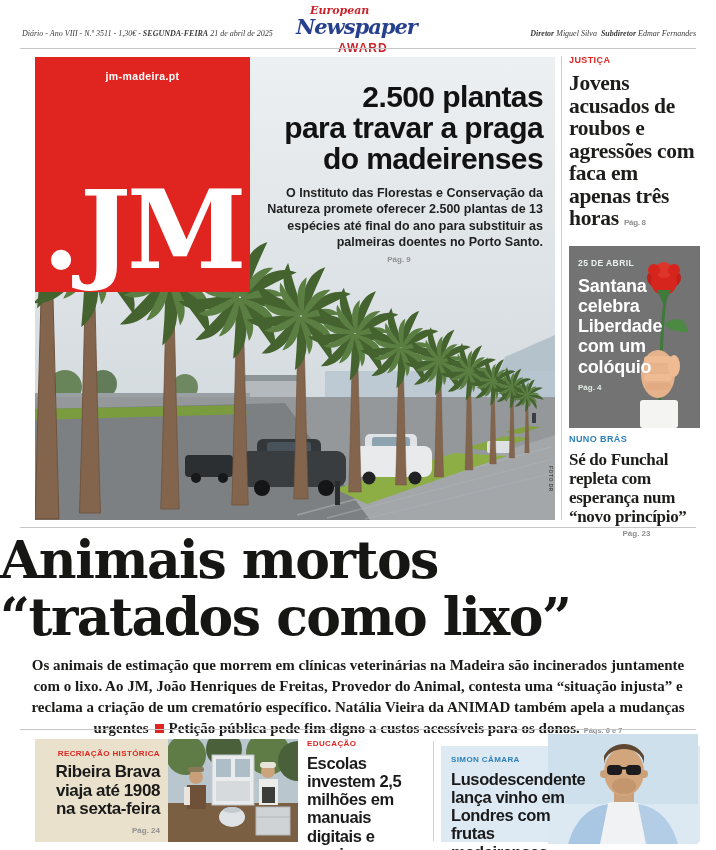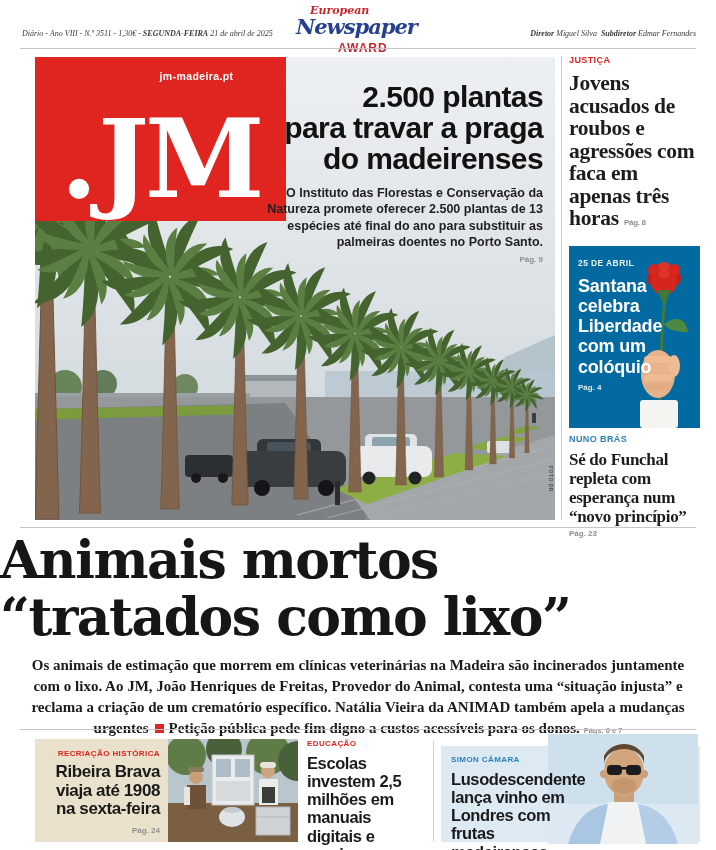--- a/index.html
+++ b/index.html
@@ -13,37 +13,37 @@
   .mast-right b{margin-right:2px;}
   .ena{position:absolute;left:296px;top:4px;width:178px;line-height:1;}
   .ena-l1{font:italic 700 11px "DejaVu Serif",serif;color:#c9252b;margin-left:14px;}
   .ena-l2{font:italic 700 21px "DejaVu Serif",serif;color:#27408e;margin-top:-3px;letter-spacing:-1px;}
   .ena-l3{font:700 12px "Liberation Sans",sans-serif;color:#c9252b;display:inline-block;margin-left:42px;letter-spacing:1px;}
   .ena-tag{font:700 5.5px "Liberation Sans",sans-serif;color:#27408e;display:inline-block;letter-spacing:.3px;}
   
   .photo{position:absolute;left:35px;top:57px;width:520px;height:463px;overflow:hidden;}
   .photo svg{display:block;}
   .credit{position:absolute;right:1px;bottom:28px;writing-mode:vertical-rl;font:600 5px "Liberation Sans",sans-serif;color:#4c4c4c;letter-spacing:.5px;z-index:3;}
-  .jmlogo{position:absolute;left:35px;top:57px;width:215px;height:164px;background:#e02420;z-index:4;padding-left:36px;}
+  .jmlogo{position:absolute;left:35px;top:57px;width:215px;height:235px;background:#e02420;z-index:4;}
   .jm-site{position:absolute;top:13px;width:100%;text-align:center;font:700 10.5px "Liberation Sans",sans-serif;color:#fff;letter-spacing:.4px;}
   .jm-letters{position:absolute;bottom:8px;left:0;width:100%;text-align:center;font:700 108px "DejaVu Serif",serif;color:#fff;line-height:1;letter-spacing:-4px;}
   .jm-letters .dot{letter-spacing:0;}
   
   .leadtext{position:absolute;left:255px;top:82px;width:288px;text-align:right;z-index:5;}
   .lead-h{font:800 30px/1.03 "Liberation Sans",sans-serif;letter-spacing:-.6px;color:#121212;}
   .lead-deck{margin-top:10px;font:700 12.5px/1.32 "Liberation Sans",sans-serif;color:#1f1f1f;}
-  .pageref{font:700 8px "Liberation Sans",sans-serif;color:#8f8f8f;}
+  .pageref{font:700 8px "Liberation Sans",sans-serif;color:#8f8f8f;text-align:center;}
   .lead-page{display:block;margin-top:4px;}
   
   .vrule{position:absolute;left:561px;top:56px;width:1px;height:464px;background:#cdcdcd;}
   .rcol{position:absolute;left:569px;top:55px;width:131px;}
   .kicker{font:700 9px "Liberation Sans",sans-serif;letter-spacing:.4px;color:#e02420;}
   .kicker.blue{color:#2c80b9;}
   .serifhead{font:700 21.5px/1.05 "Liberation Serif",serif;letter-spacing:-.3px;color:#1d1d1b;margin-top:7px;}
-  .greenbox{position:absolute;left:569px;top:246px;width:131px;height:182px;background:#0369a1;overflow:hidden;}
+  .greenbox{position:absolute;left:569px;top:246px;width:131px;height:182px;background:#737373;overflow:hidden;}
   .gb-in{position:absolute;left:9px;top:12px;width:90px;z-index:2;}
   .gb-kicker{font:700 8.5px "Liberation Sans",sans-serif;color:#eaf2ed;letter-spacing:.4px;}
   .gb-head{margin-top:8px;font:700 18px/1.12 "Liberation Sans",sans-serif;color:#fff;letter-spacing:-.2px;}
   .gb-page{display:block;margin-top:6px;font:700 8px "Liberation Sans",sans-serif;color:#e2ece6;}
   .carn{position:absolute;right:0;top:6px;z-index:1;}
   .nuno{position:absolute;left:569px;top:434px;width:135px;}
   .nuno .serifhead{font-size:17px;line-height:1.12;margin-top:6px;}
   .nuno-page{display:block;margin-top:3px;}
   
   .bighead{position:absolute;left:0;top:531px;width:716px;text-align:left;

